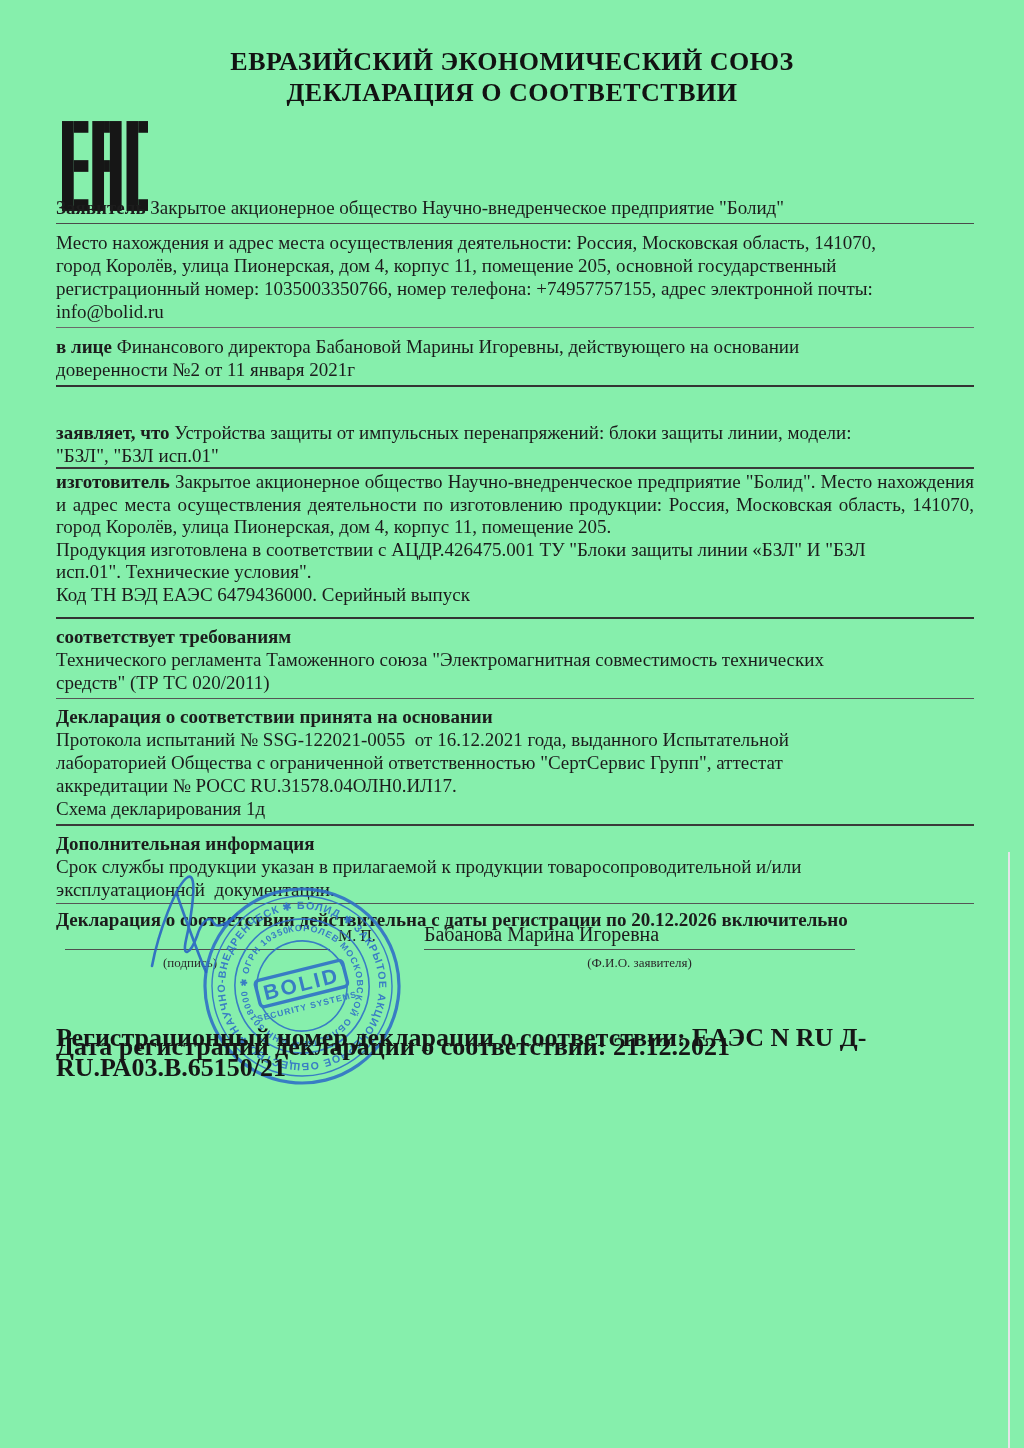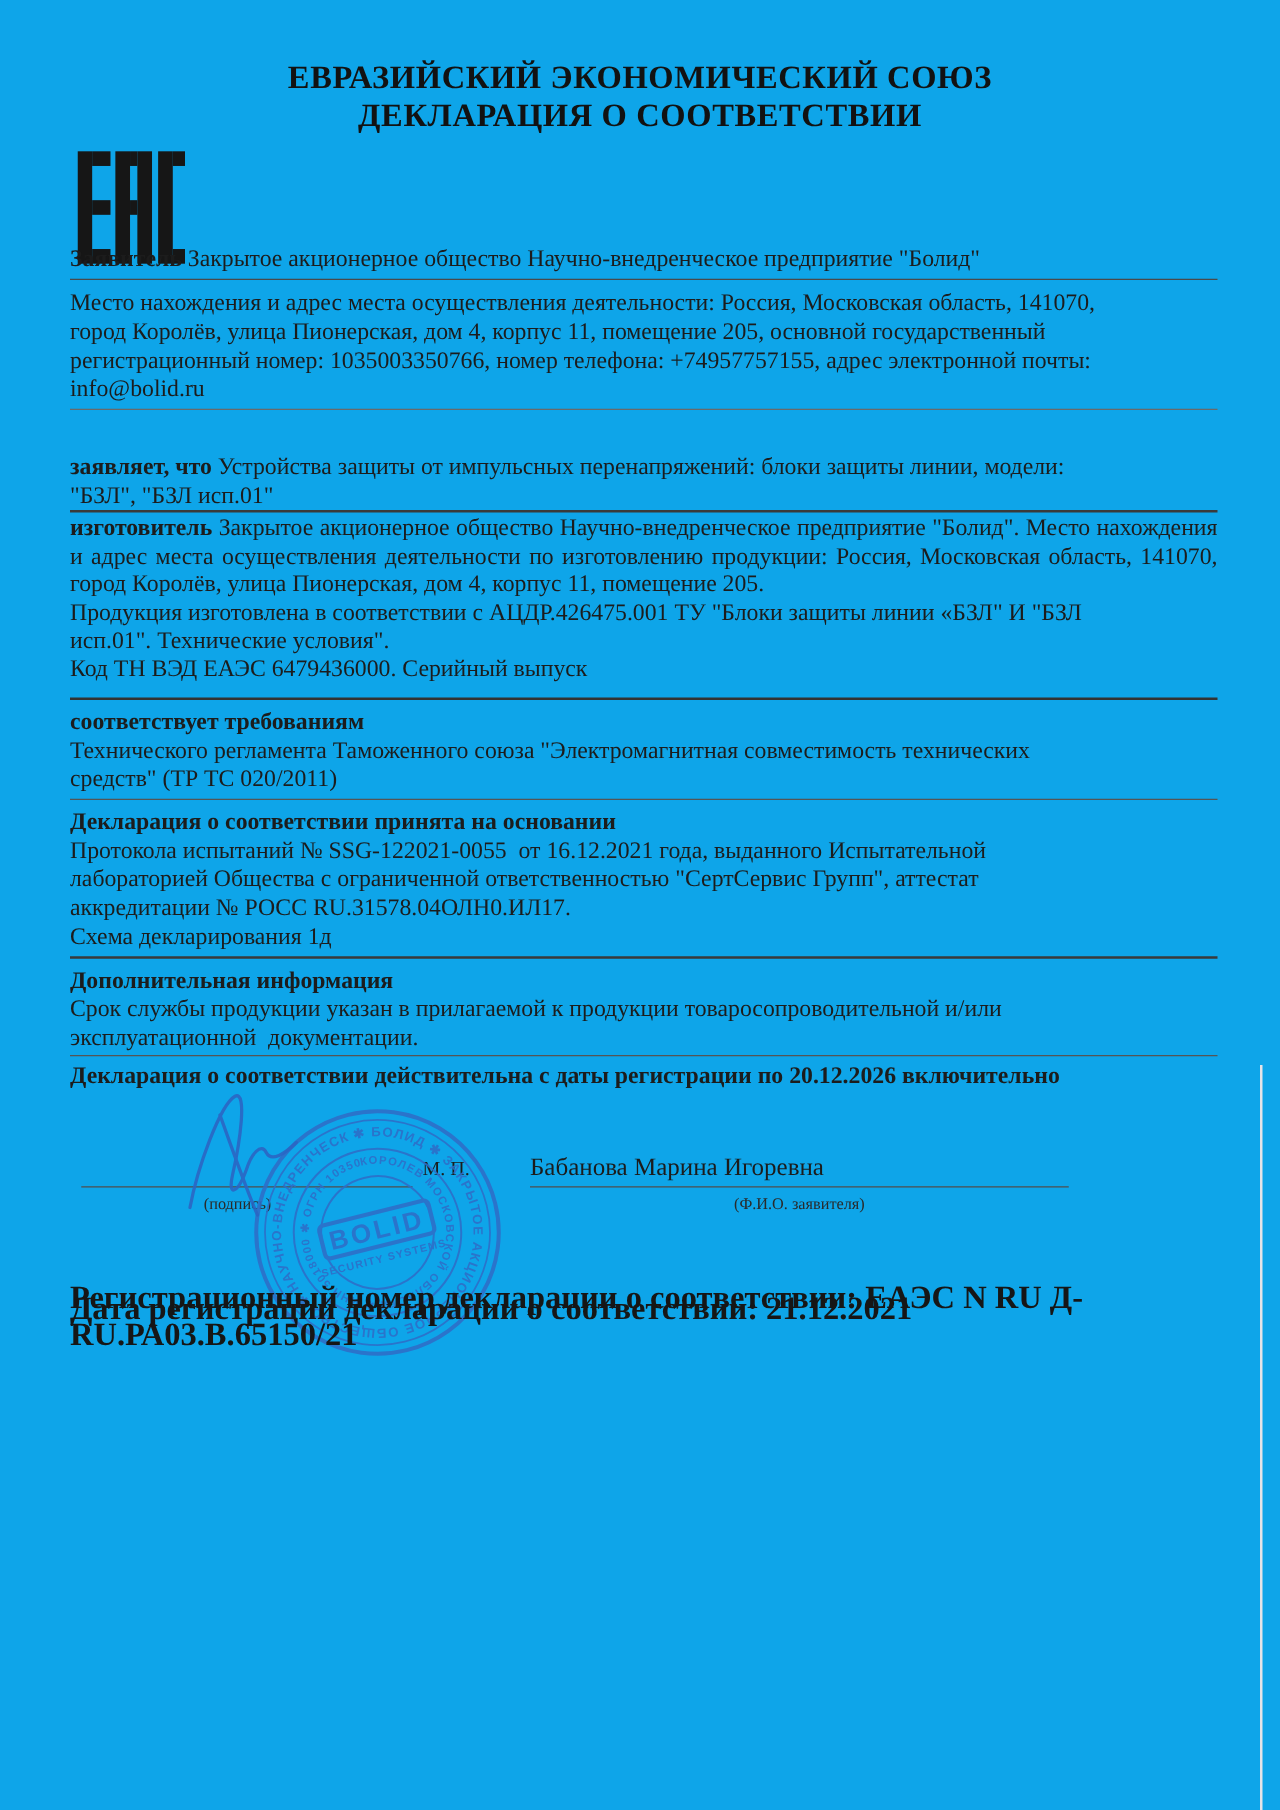--- a/index.html
+++ b/index.html
@@ -1,17 +1,17 @@
 <!DOCTYPE html>
 <html><head>
 <meta charset="utf-8">
 <style>
   html,body{margin:0;padding:0;background:#ffffff;}
   .page{
-    position:relative;width:1024px;height:1448px;background:#0ea5e9;
+    position:relative;width:1024px;height:1448px;background:#86efac;
     font-family:"Liberation Serif","DejaVu Serif",serif;color:#1c1c1c;overflow:hidden;
   }
   .title{
     position:absolute;top:46px;left:0;width:100%;text-align:center;
     font-weight:bold;font-size:26px;line-height:31px;letter-spacing:.5px;color:#121212;
   }
   .eac{position:absolute;left:62px;top:120px;}
   .content{position:absolute;left:56px;top:196px;width:918px;font-size:19px;line-height:23px;}
   .sec{position:relative;}
   .pw{white-space:pre-wrap;}
@@ -70,20 +70,25 @@
       <span class="pw">Закрытое акционерное общество Научно-внедренческое предприятие "Болид"</span>
     </div>
 
     <div class="sec s2">
       <span class="pw">Место нахождения и адрес места осуществления деятельности: Россия, Московская область, 141070,
 город Королёв, улица Пионерская, дом 4, корпус 11, помещение 205, основной государственный
 регистрационный номер: 1035003350766, номер телефона: +74957757155, адрес электронной почты:
 info@bolid.ru</span>
     </div>
 
+    <div class="sec s3">
+      <b class="lbl">в лице</b>
+      <span class="pw">Финансового директора Бабановой Марины Игоревны, действующего на основании
+доверенности №2 от 11 января 2021г</span>
+    </div>
 
     <div class="sec s4">
       <b class="lbl">заявляет, что</b>
       <span class="pw">Устройства защиты от импульсных перенапряжений: блоки защиты линии, модели:
 "БЗЛ", "БЗЛ исп.01"</span>
     </div>
 
     <div class="sec s5">
       <div class="just">
         <b class="lbl">изготовитель</b>

